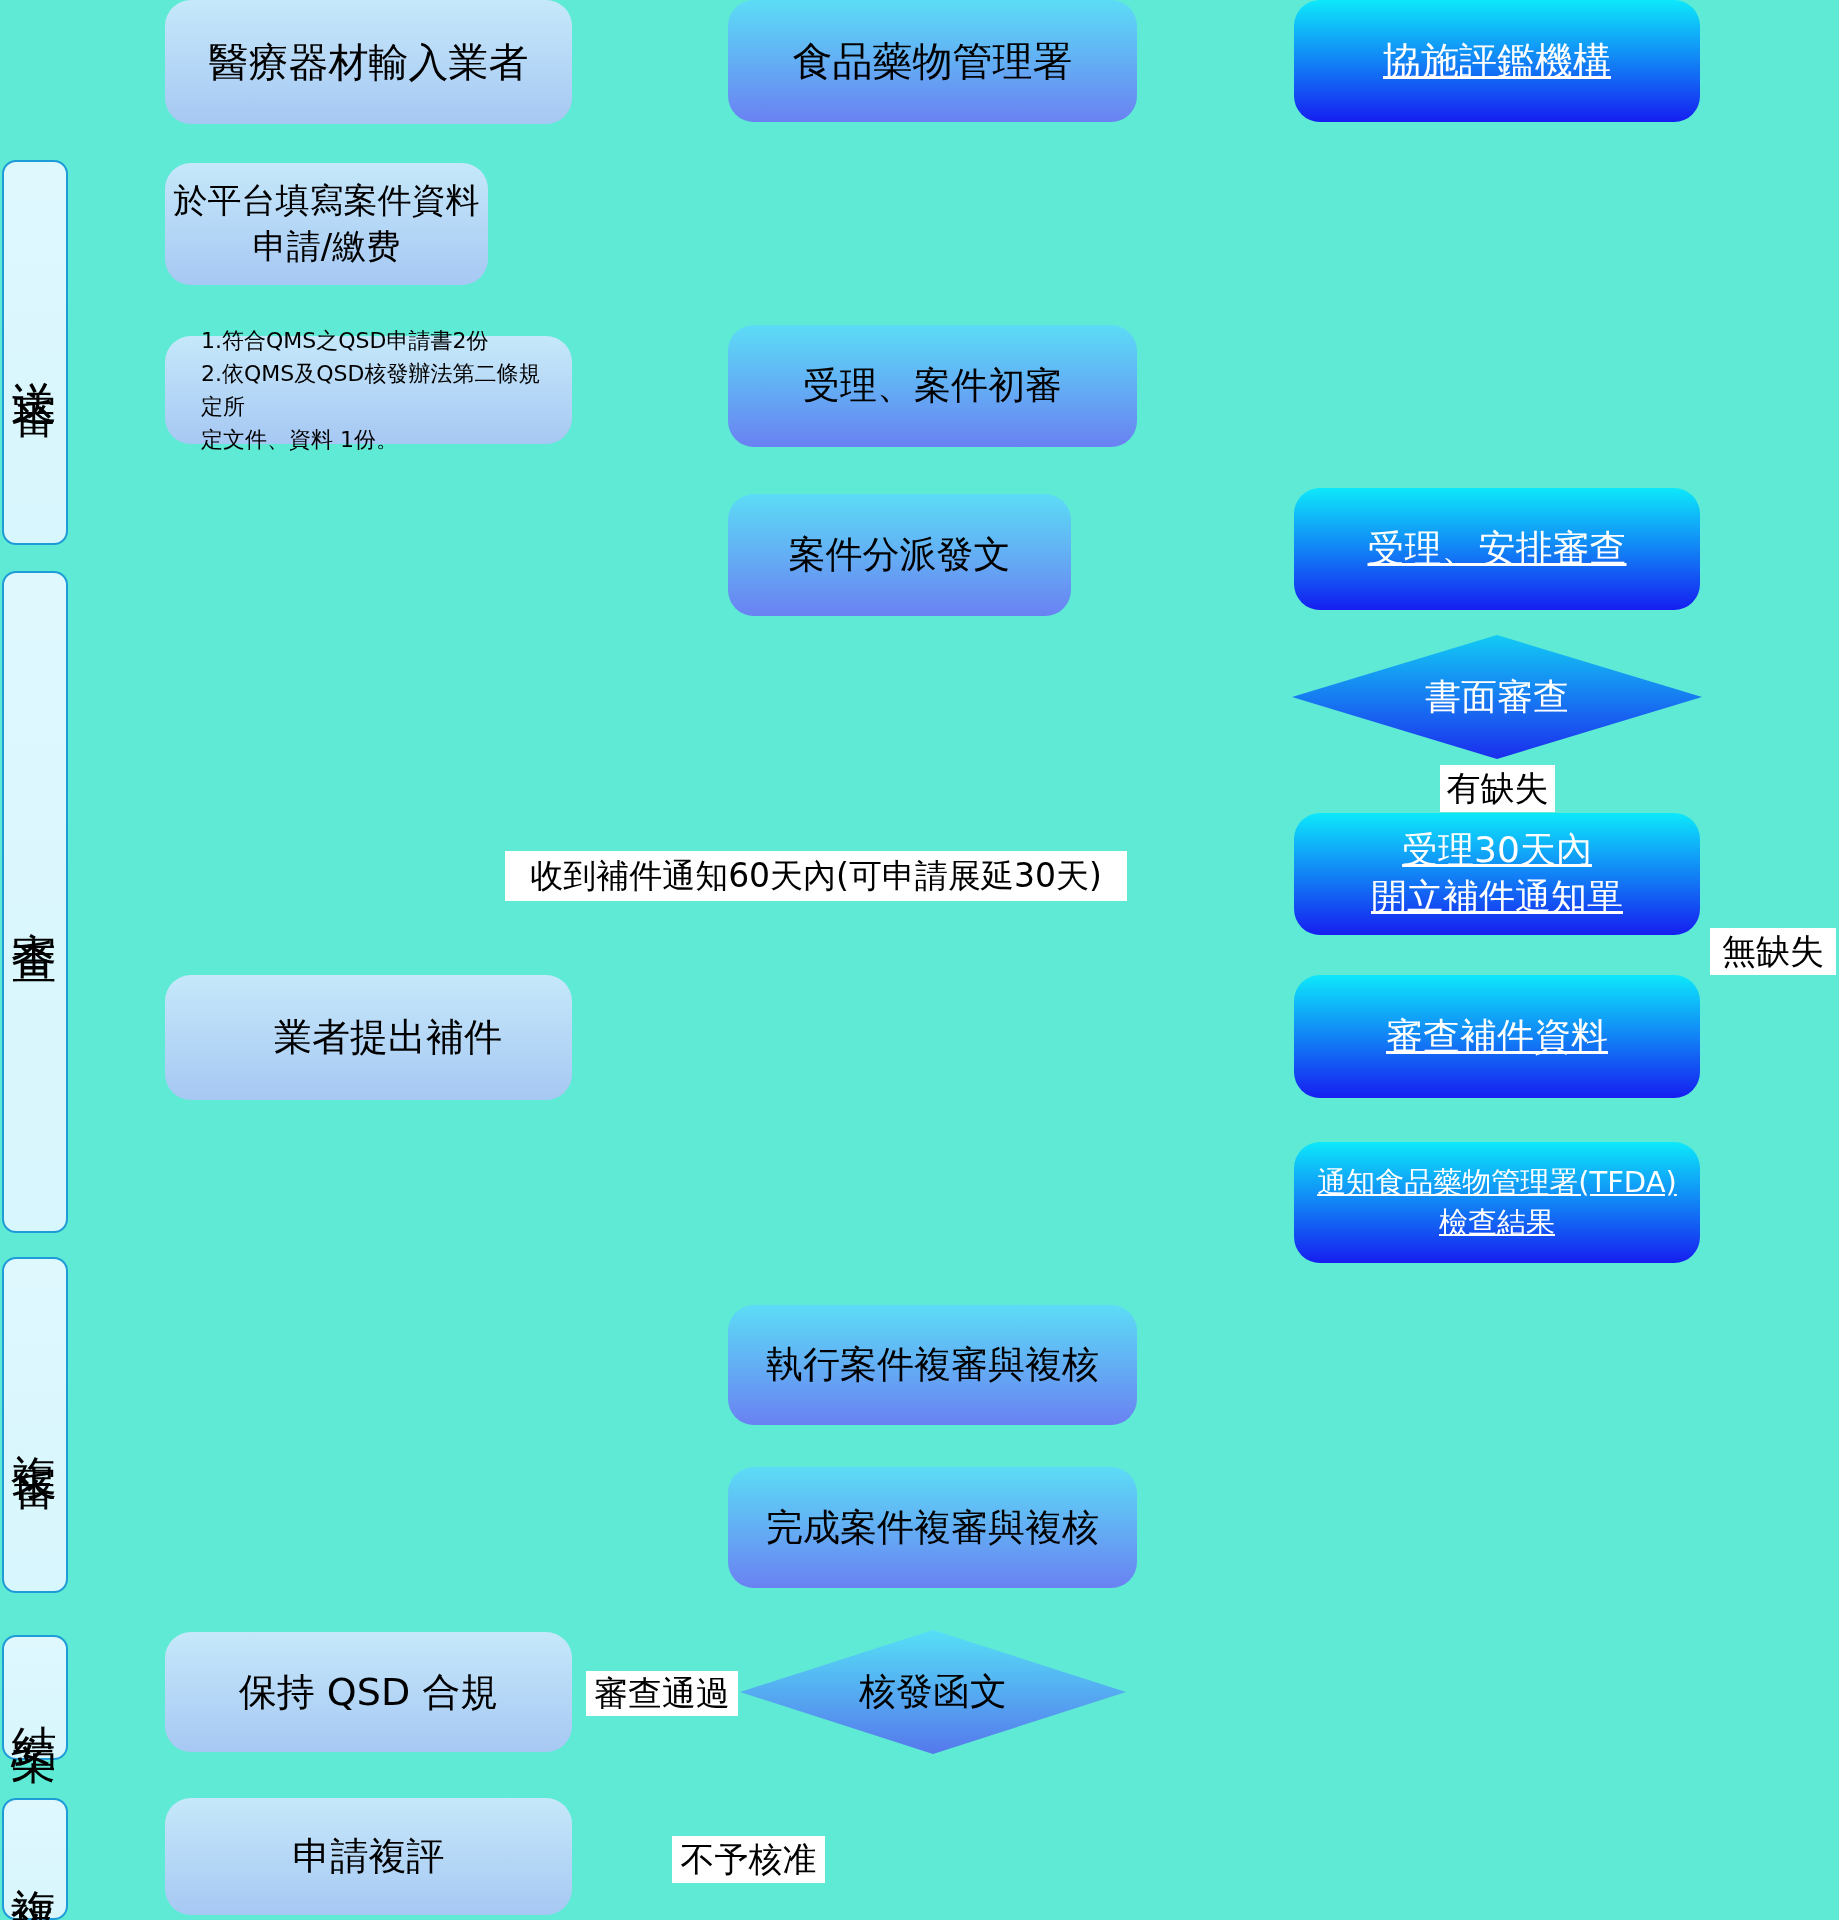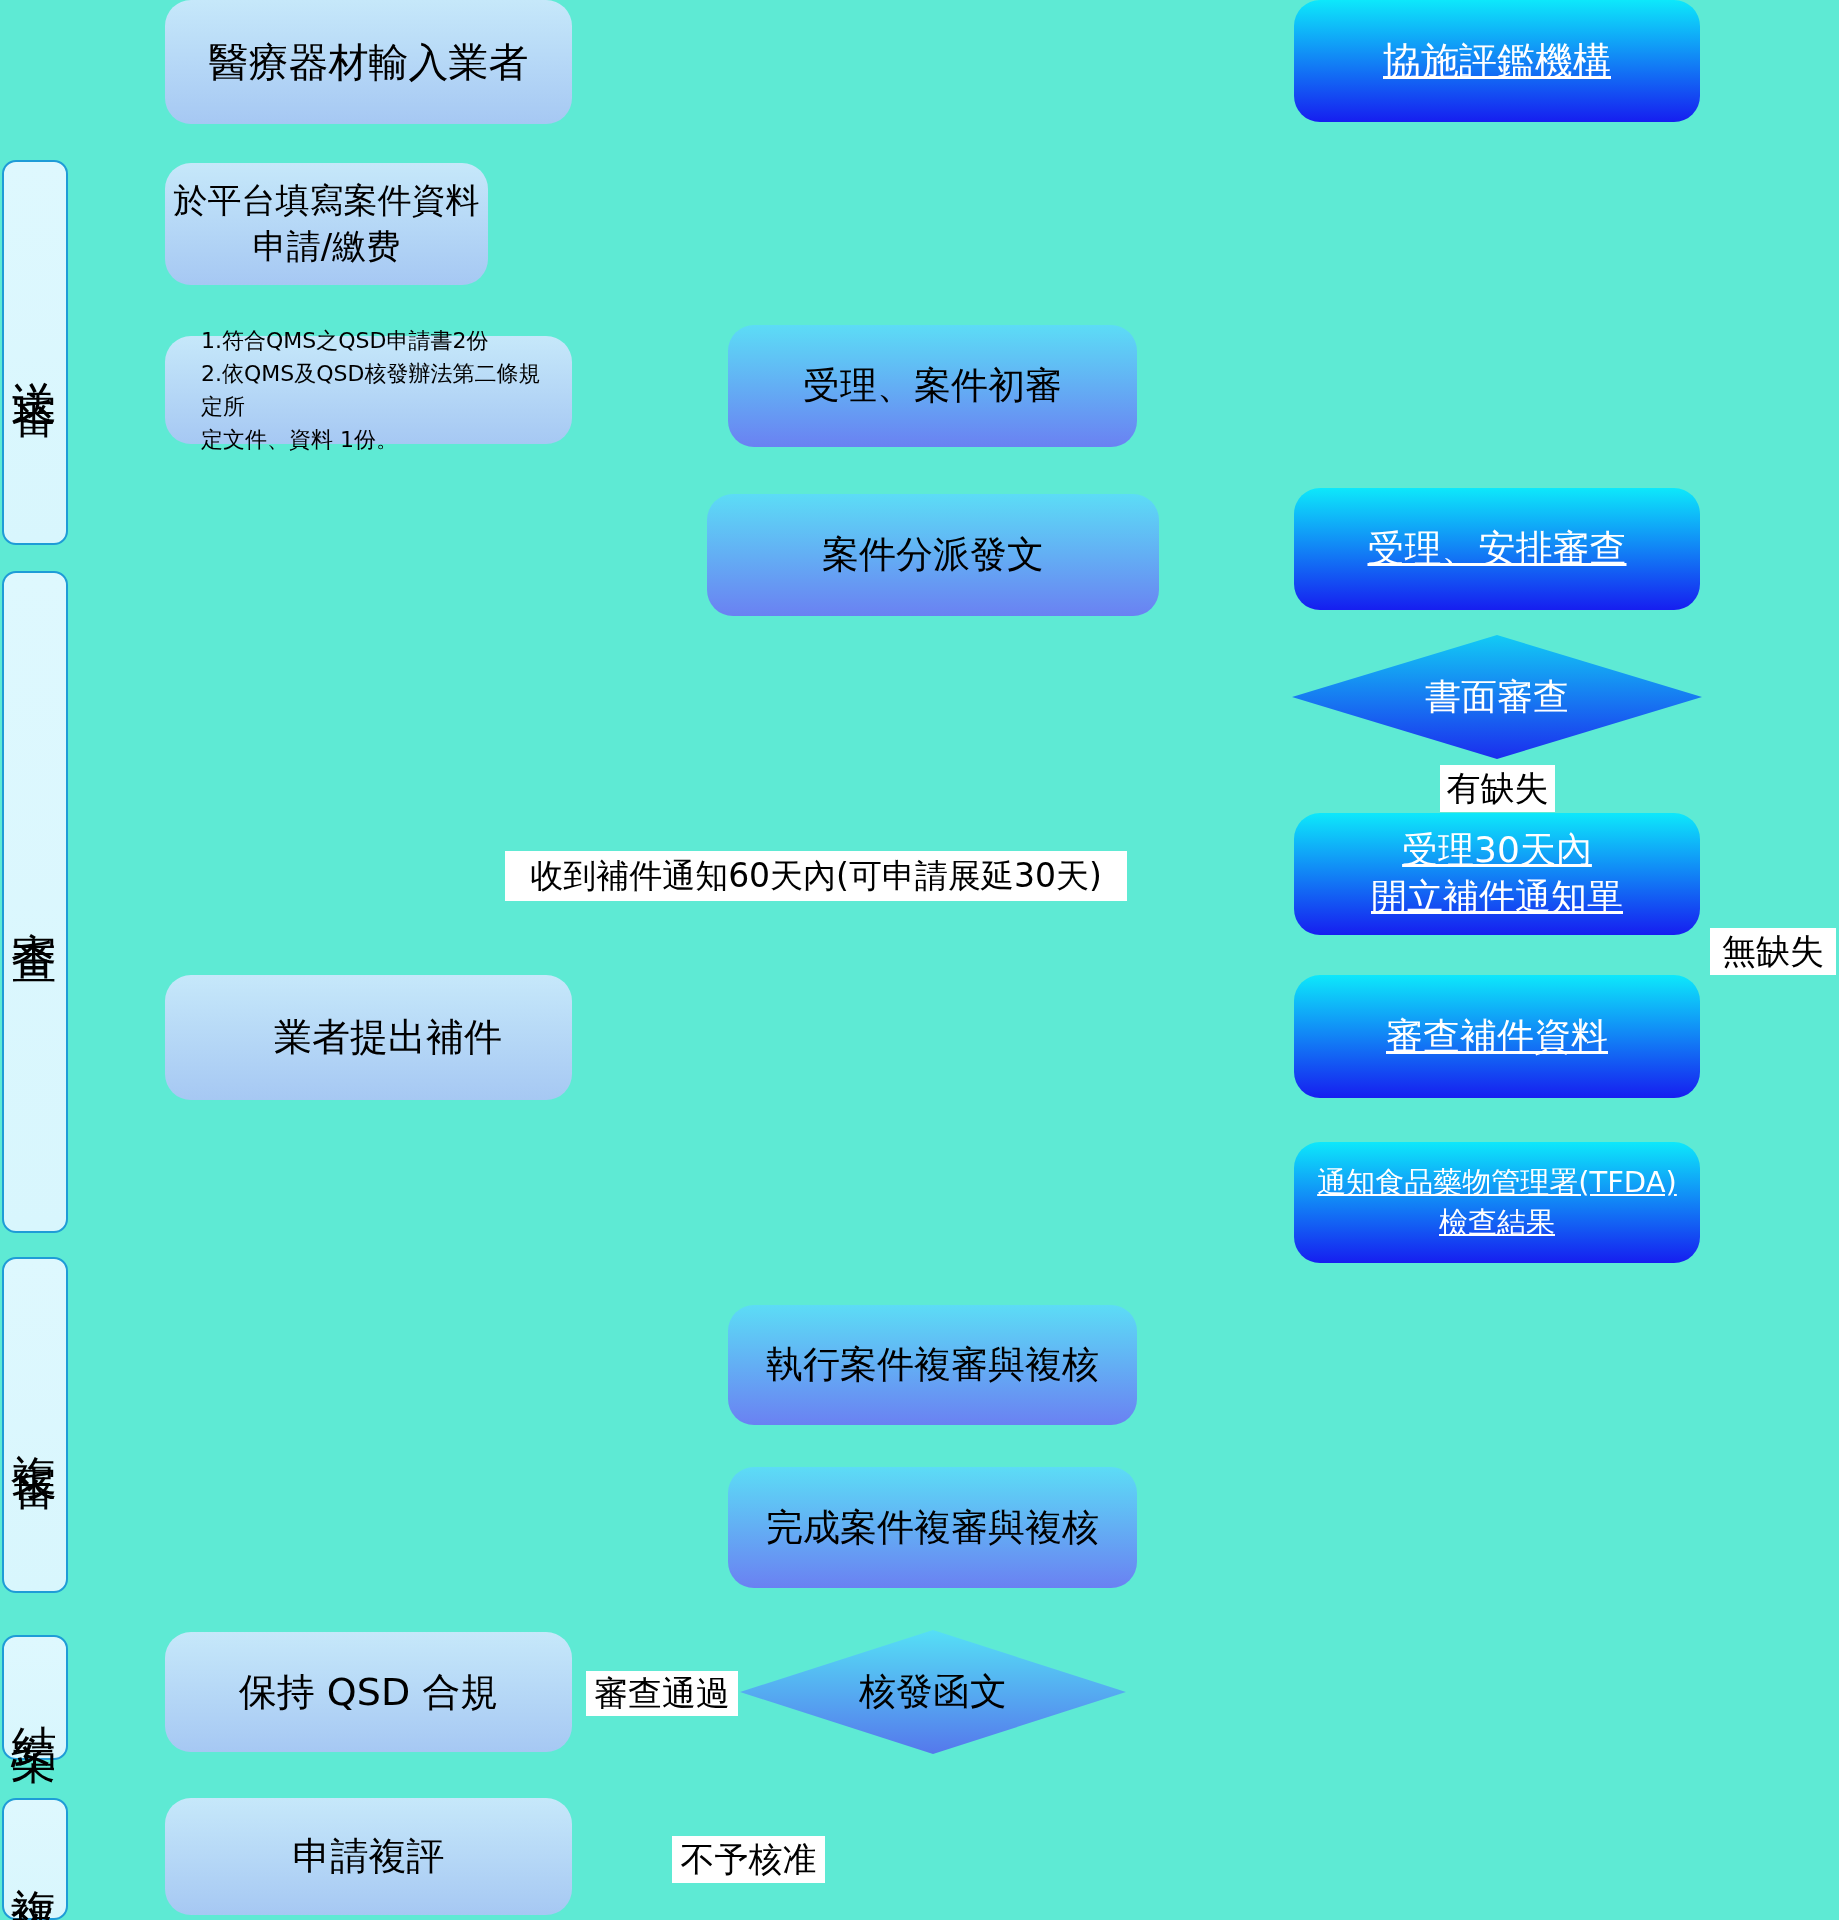--- a/index.html
+++ b/index.html
@@ -51,20 +51,23 @@
   <div class="stage" style="top:1635px;height:125px;">
     <span>結案</span>
   </div>
   <div class="stage" style="top:1798px;height:122px;">
     <span>複評</span>
   </div>
 
   <div class="box pale" style="left:165px;top:0;width:407px;height:124px;font-size:40px;">
     <span>醫療器材輸入業者</span>
   </div>
+  <div class="box mid" style="left:728px;top:0;width:409px;height:122px;font-size:40px;">
+    <span>食品藥物管理署</span>
+  </div>
   <div class="box right" style="left:1294px;top:0;width:406px;height:122px;font-size:38px;">
     <span>協施評鑑機構</span>
   </div>
 
   <div class="box pale" style="left:165px;top:163px;width:323px;height:122px;font-size:34px;">
     <span>於平台填寫案件資料申請/繳费</span>
   </div>
   <div class="box pale docs" style="left:165px;top:336px;width:407px;height:108px;font-size:22px;line-height:1.5;padding-left:36px;">
     <span>1.符合QMS之QSD申請書2份
 2.依QMS及QSD核發辦法第二條規定所
@@ -76,21 +79,21 @@
   <div class="box pale" style="left:165px;top:1632px;width:407px;height:120px;font-size:38px;">
     <span>保持 QSD 合規</span>
   </div>
   <div class="box pale" style="left:165px;top:1798px;width:407px;height:117px;font-size:38px;">
     <span>申請複評</span>
   </div>
 
   <div class="box mid" style="left:728px;top:325px;width:409px;height:122px;font-size:37px;">
     <span>受理、案件初審</span>
   </div>
-  <div class="box mid" style="left:707px;top:494px;width:452px;height:122px;font-size:37px;justify-content:center;">
+  <div class="box mid" style="left:728px;top:494px;width:343px;height:122px;font-size:37px;justify-content:center;">
     <span>案件分派發文</span>
   </div>
   <div class="box mid" style="left:728px;top:1305px;width:409px;height:120px;font-size:37px;">
     <span>執行案件複審與複核</span>
   </div>
   <div class="box mid" style="left:728px;top:1467px;width:409px;height:121px;font-size:37px;">
     <span>完成案件複審與複核</span>
   </div>
   <div class="diamond diamond-mid" style="left:740px;top:1630px;width:386px;height:124px;font-size:37px;">
     <span>核發函文</span>

